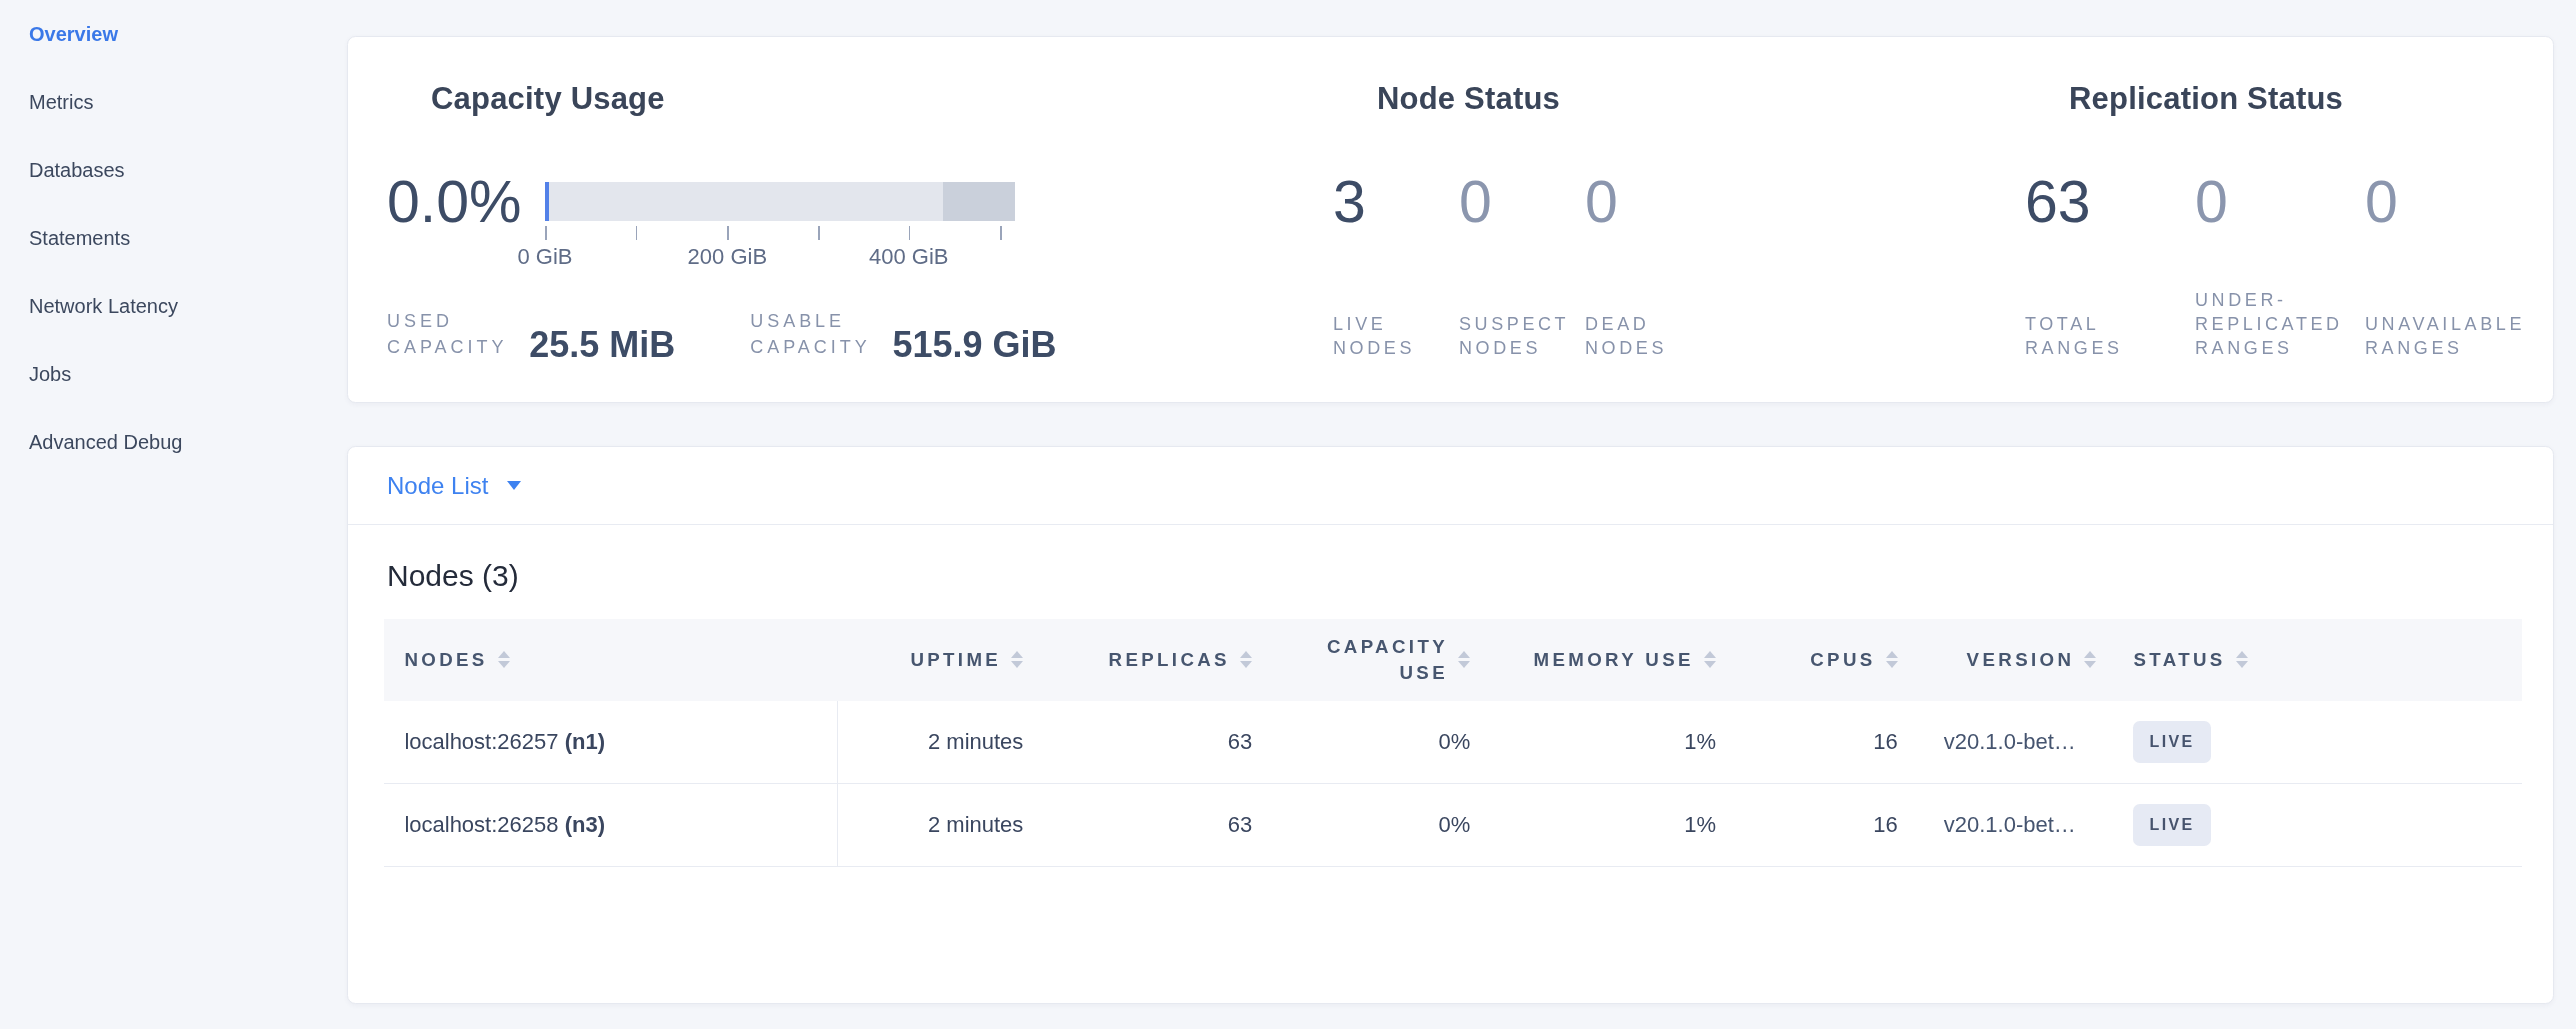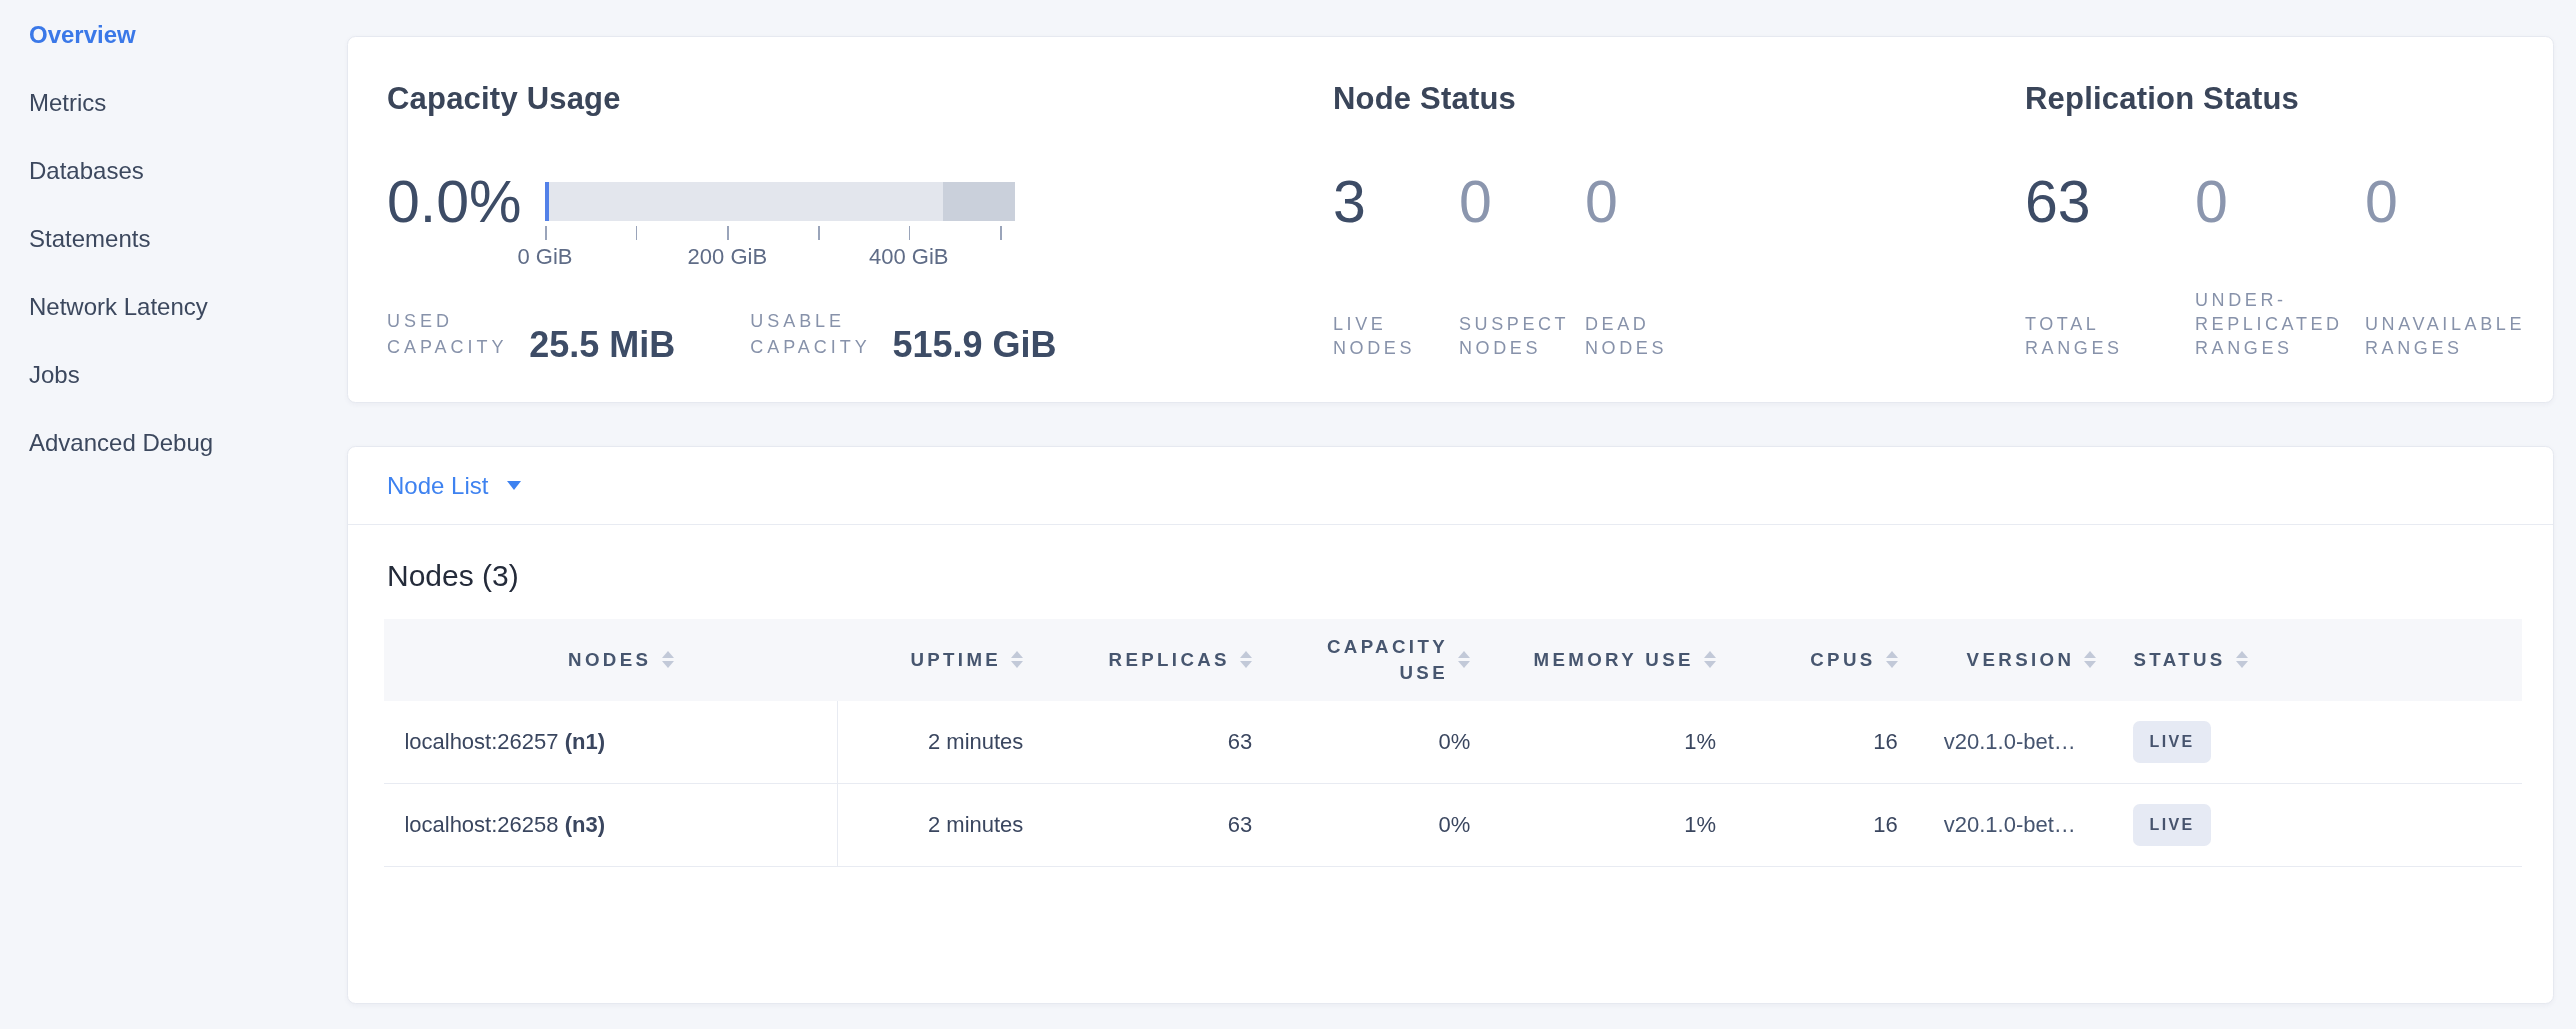--- a/index.html
+++ b/index.html
@@ -3,35 +3,35 @@
 <meta charset="utf-8">
 <style>
   * { margin:0; padding:0; box-sizing:border-box; }
   html,body { width:2576px; height:1030px; overflow:hidden; }
   body { font-family:"Liberation Sans","DejaVu Sans",sans-serif; background:#f4f6fa; }
   #app { position:relative; width:2576px; height:1030px; background:#f4f6fa; }
 
   
   .sidebar { position:absolute; left:0; top:0; width:347px; height:100%; padding-top:0.8px; }
   .side-item { height:68px; display:flex; align-items:center; padding-left:29px;
-               font-size:24px; color:#3c485e; cursor:pointer; }
+               font-size:20px; color:#3c485e; cursor:pointer; }
   .side-item.active { color:#3a78e8; font-weight:700; }
 
   
   .card { position:absolute; left:347px; background:#ffffff; border:1.7px solid #e6e9f0;
           border-radius:8.5px; box-shadow:0 1.7px 4.2px rgba(70,80,110,0.05); width:2207px; }
   #overview-card { top:36px; height:367px; }
   #nodes-card    { top:446px; height:558px; }
 
   
   .ov-section { position:absolute; top:0; bottom:0; padding-top:44px; display:flex; flex-direction:column; }
   #sec-capacity    { left:39px;  width:942px; }
   #sec-nodestatus  { left:985px; width:679px; }
   #sec-replication { left:1677px; width:526px; }
-  .sec-title { font-size:31px; font-weight:600; color:#3a4559; letter-spacing:0.2px; }
+  .sec-title { font-size:31px; font-weight:600; color:#3a4559; letter-spacing:0.2px;margin-left:44px; }
   .sec-content { margin-top:54px; height:192px; display:flex; flex-direction:column; justify-content:space-between;gap:36px; }
 
   
   .bar-row { display:flex; align-items:flex-start; }
   .pct { font-size:59px; line-height:63px; font-weight:500; color:#3d4c66; margin-right:12px; min-width:146px; }
   .bar-wrap { margin-top:11px; width:470px; }
   .bar { position:relative; height:39px; background:#e3e6ed; overflow:hidden; }
   .bar .dark { position:absolute; right:0; top:0; bottom:0; width:15.3%; background:#cad0db; }
   .bar .used { position:absolute; left:0; top:0; bottom:0; width:4.2px; background:#5381e8; }
   .ticks { position:relative; height:13.6px; margin-top:5.1px; }
@@ -63,21 +63,21 @@
                 border-top:9.3px solid #3e82f0; }
   .nodes-heading { margin:34px 0 0 39px; font-size:30px; font-weight:500; color:#242b3a; }
 
   .table-wrap { margin:25.5px 31px 0 36px; }
   table { width:100%; border-collapse:collapse; table-layout:fixed; }
   thead tr { background:#f6f7fa; height:82px; }
   th { font-size:18.7px; color:#47566f; font-weight:700; letter-spacing:.18em; cursor:pointer; }
   .h { display:flex; align-items:center; gap:10.2px; }
   .h.right { justify-content:flex-end; padding-right:17px; }
   .h.left  { justify-content:flex-start; }
-  th.col-nodes .h { padding-left:20.4px;justify-content:center; }
+  th.col-nodes .h { padding-left:20.4px; }
   th.col-version .h { padding-left:29px;justify-content:flex-end; }
   th.col-status .h  { padding-left:37px; }
   .hlbl { line-height:25.5px; }
   .hlbl.wrap { max-width:136px; text-align:right; }
 
   .sort { display:flex; flex-direction:column; align-items:center; gap:3.4px; flex:none; }
   .sort i { display:block; width:0; height:0; border-left:6.8px solid transparent; border-right:6.8px solid transparent; }
   .sort .up   { border-bottom:7.6px solid #c2c9d8; }
   .sort .down { border-top:7.6px solid #c2c9d8; }
 

